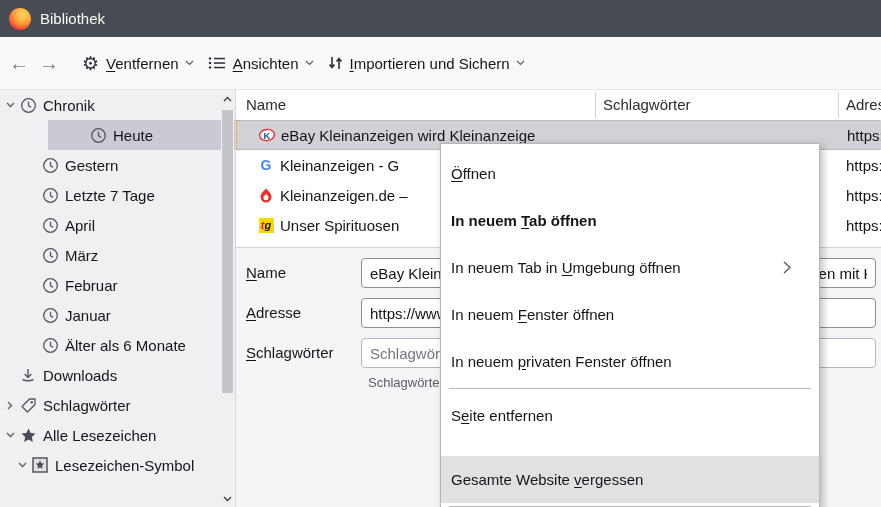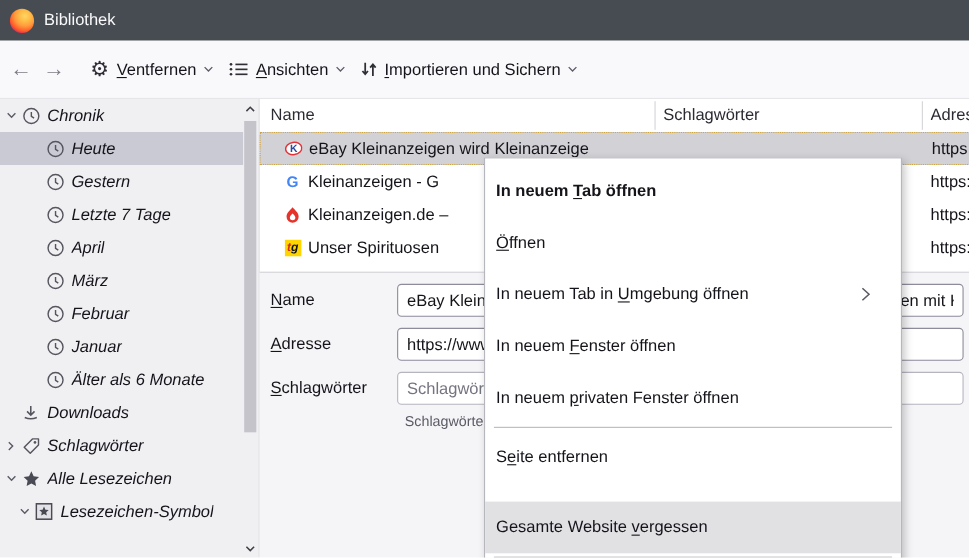--- a/index.html
+++ b/index.html
@@ -23,24 +23,24 @@
   .gear-glyph { font-size:19px; line-height:1; }
   .caret { margin-left:6px; display:flex; align-items:center; }
   .ak { text-decoration:underline; text-underline-offset:2px; }
 
   
   .content { position:absolute; left:0; top:90px; width:881px; height:417px; }
 
   
   .sidebar { position:absolute; left:0; top:0; width:235px; height:417px; background:#f0f0f3; overflow:hidden; }
   .sitem { display:flex; align-items:center; height:30px; font-size:15px; width:222px; }
-  .sitem.sel { background:#c9cad3; }
+  .sitem.sel { background:#c9cad3;margin-left:48px; }
   .chev-slot { width:16px; display:flex; justify-content:center; align-items:center; flex:none; }
   .sicon { width:20px; display:flex; align-items:center; justify-content:center; flex:none; margin-right:5px; }
-  .slabel { white-space:nowrap; overflow:hidden;font-style:italic; }
+  .slabel { white-space:nowrap; overflow:hidden; }
   .d0 { padding-left:2px; }
   .d1 { padding-left:24px; }
   .dls { padding-left:14px; }
 
   .sb { position:absolute; right:1px; top:0; width:13px; height:417px; background:#f0f0f2; }
   .sb-thumb { position:absolute; left:1px; top:20px; width:11px; height:283px; background:#c4c4ca; }
   .sb-up { position:absolute; left:0; top:6px; width:13px; display:flex; justify-content:center; }
   .sb-dn { position:absolute; left:0; bottom:5px; width:13px; display:flex; justify-content:center; }
 
   
@@ -390,25 +390,25 @@
           <span class="frow-label"><span></span><span class="ak">S</span><span>chlagwörter</span></span>
         </div>
         <input class="finput" style="top: 90px; border-color: rgb(181, 181, 192);" placeholder="Schlagwörter">
 
         <div class="f-hint">Schlagwörter durch Kommas separieren und Lesezeichen organisieren</div>
       </div>
     </div>
   </div>
 
   <div class="cmenu">
+    <div class="mitem">
+      <span class="mtext"><span></span><span class="ak">Ö</span><span>ffnen</span></span>
+    </div>
     <div class="mitem bold">
       <span class="mtext"><span>In neuem </span><span class="ak">T</span><span>ab öffnen</span></span>
-    </div>
-    <div class="mitem">
-      <span class="mtext"><span></span><span class="ak">Ö</span><span>ffnen</span></span>
     </div>
     <div class="mitem">
       <span class="mtext"><span>In neuem Tab in </span><span class="ak">U</span><span>mgebung öffnen</span></span>
       <span class="subarrow">
           <svg width="8" height="13" viewBox="0 0 8 13">
             <path d="M1 1 L7 6.5 L1 12" stroke="#5b5b66" stroke-width="1.4" fill="none"></path>
           </svg>
         </span>
     </div>
     <div class="mitem">

